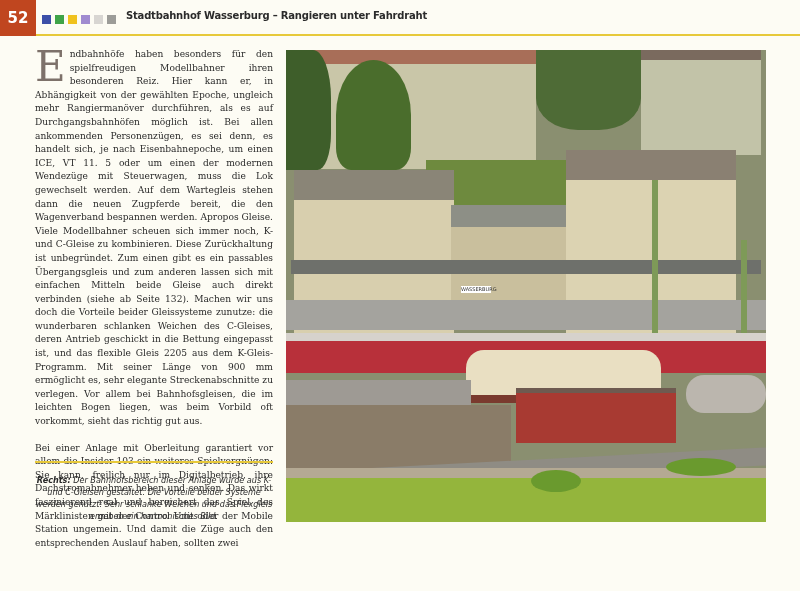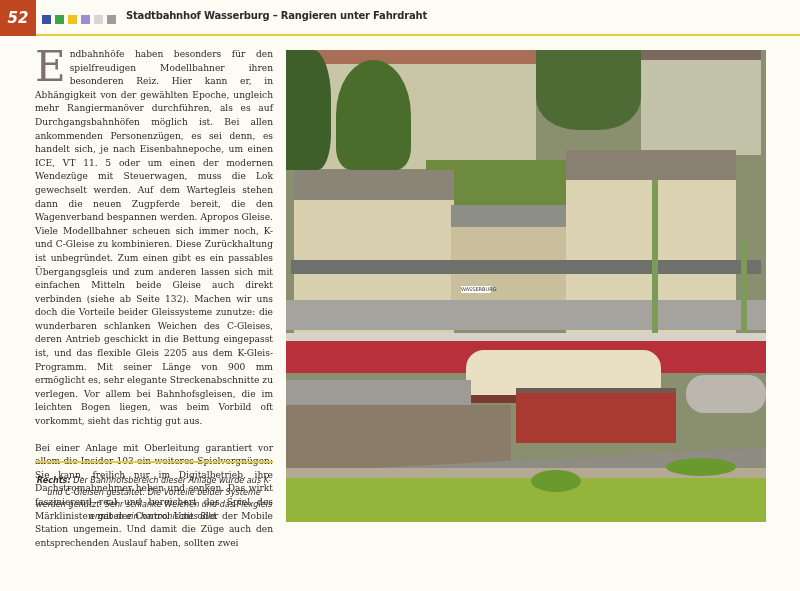--- a/index.html
+++ b/index.html
@@ -1,17 +1,17 @@
 <!DOCTYPE html>
 <html><head>
 <meta charset="utf-8">
 <style>
   html, body { margin:0; padding:0; }
   body { width:800px; height:591px; background:#fdfcf4; position:relative; overflow:hidden; font-family:"DejaVu Serif", serif; }
-  .page-num { position:absolute; left:0; top:0; width:36px; height:36px; background:#c0461f; color:#fff; font-family:"DejaVu Sans", sans-serif; font-weight:bold; font-size:15px; display:flex; align-items:center; justify-content:center;font-style:italic; }
+  .page-num { position:absolute; left:0; top:0; width:36px; height:36px; background:#c0461f; color:#fff; font-family:"DejaVu Sans", sans-serif; font-weight:bold; font-size:15px; display:flex; align-items:center; justify-content:center; }
   .swatches { position:absolute; left:42px; top:15px; display:flex; gap:4px; }
   .swatch { width:9px; height:9px; }
   .title { position:absolute; left:126px; top:10px; font-family:"DejaVu Sans", sans-serif; font-weight:bold; font-size:10px; color:#2b2b2b; white-space:nowrap; letter-spacing:-0.2px; }
   .title-rule { position:absolute; left:36px; right:0; top:34px; height:2px; background:#e7c93a; }
   .body-text { position:absolute; left:35px; top:48px; width:238px; font-size:9.1px; line-height:13.6px; color:#2a2a2a; text-align:justify; hyphens:manual; }
   .body-text p { margin:0 0 13px 0; }
   .dropcap { float:left; font-size:42px; line-height:36px; color:#7d716a; margin:1px 4px 0 0; font-family:"DejaVu Serif", serif; }
   .caption-rule { position:absolute; left:35px; top:461px; width:238px; height:2px; background:#e7c93a; }
   .caption { position:absolute; left:35px; top:474px; width:238px; font-family:"DejaVu Sans", sans-serif; font-style:italic; font-size:8.1px; line-height:12px; color:#2a2a2a; text-align:center; }
   .caption b { font-weight:bold; }

